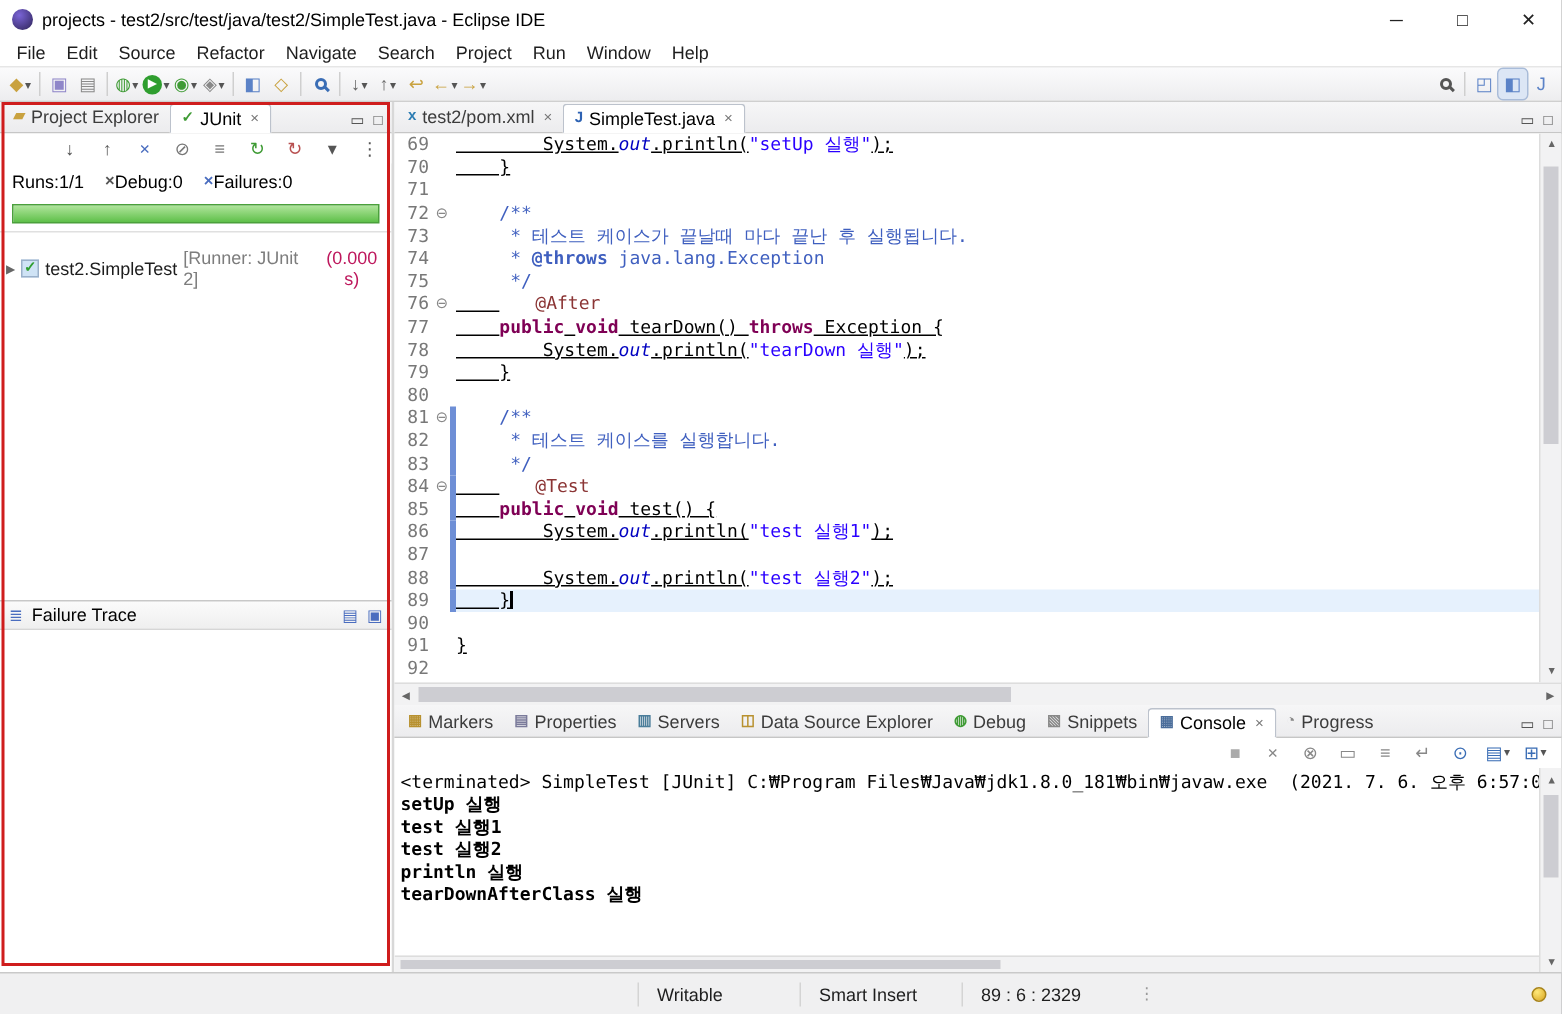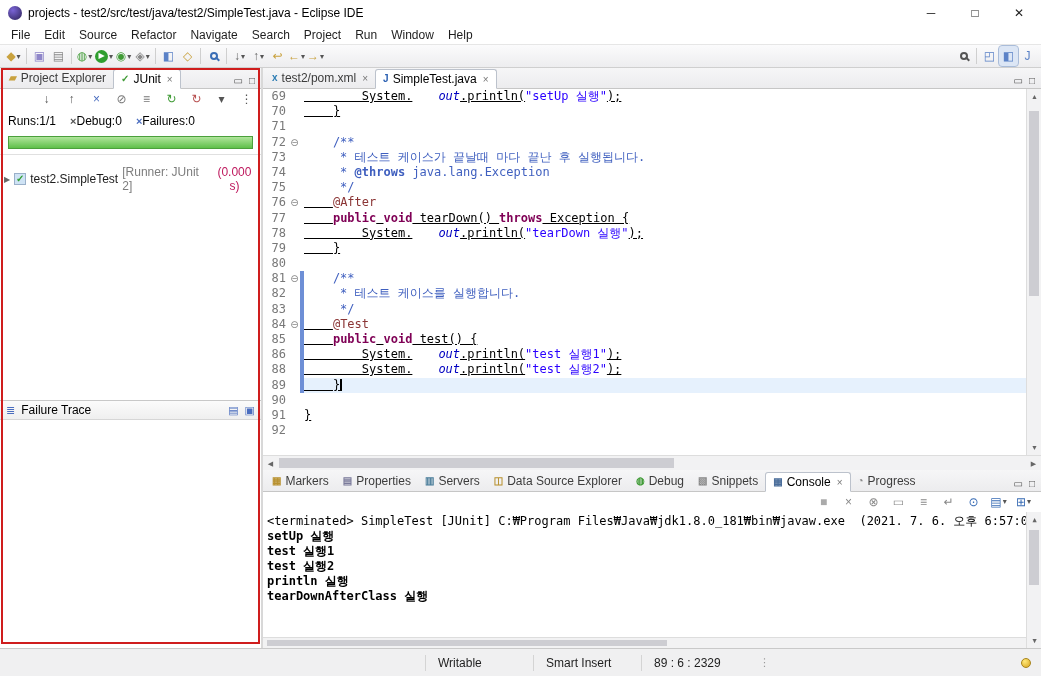--- a/index.html
+++ b/index.html
@@ -73,22 +73,22 @@
   .fold { width:11px; flex:none; text-align:center; color:#888; font-size:10px; font-family:"DejaVu Sans",sans-serif; }
   .chg { width:4px; flex:none; }
   .chg.on { background:#6e8fd6; }
   .ct { flex:1; min-width:0; }
   .crow.current .ct { background:#e6f1fd; }
   .tok-p { color:#000;text-decoration:underline; }
   .tok-k { color:#7f0055; font-weight:bold; }
   .tok-s { color:#2a00ff; }
   .tok-c { color:#3f5fbf; }
   .tok-ct { color:#3f5fbf; font-weight:bold; }
-  .tok-a { color:#8b3535; }
-  .tok-f { color:#0000c0; font-style:italic;margin-left:26px; }
+  .tok-a { color:#8b3535;margin-left:24px; }
+  .tok-f { color:#0000c0; font-style:italic; }
   .caret { display:inline-block; width:2px; height:12px; background:#000; vertical-align:-2px; }
 
   .vscroll { position:absolute; top:0; right:0; bottom:0; width:15px; background:#f2f2f3; border-left:1px solid #ddd; }
   .vscroll .sarrow { position:absolute; left:0; width:15px; height:15px; display:flex; align-items:center; justify-content:center; font-size:7px; color:#666; }
   .vscroll .sarrow.up { top:0; } .vscroll .sarrow.down { bottom:0; }
   .vthumb { position:absolute; left:2px; right:2px; background:#cdcdd2; }
   .hscroll { height:15px; flex:none; position:relative; background:#f2f2f3; border-top:1px solid #ddd; }
   .hscroll .sarrow { position:absolute; top:0; width:15px; height:15px; display:flex; align-items:center; justify-content:center; font-size:7px; color:#666; }
   .hscroll .sarrow.left { left:0; } .hscroll .sarrow.right { right:0; }
   .hthumb { position:absolute; top:2px; bottom:2px; background:#cdcdd2; }
@@ -343,20 +343,21 @@
             <div class="crow"><span class="ln">77</span><span class="fold"></span><span class="chg"></span><span class="ct"><span class="tok-p">    </span><span class="tok-k">public</span><span class="tok-p"> </span><span class="tok-k">void</span><span class="tok-p"> tearDown() </span><span class="tok-k">throws</span><span class="tok-p"> Exception {</span></span></div>
             <div class="crow"><span class="ln">78</span><span class="fold"></span><span class="chg"></span><span class="ct"><span class="tok-p">        System.</span><span class="tok-f">out</span><span class="tok-p">.println(</span><span class="tok-s">"tearDown 실행"</span><span class="tok-p">);</span></span></div>
             <div class="crow"><span class="ln">79</span><span class="fold"></span><span class="chg"></span><span class="ct"><span class="tok-p">    }</span></span></div>
             <div class="crow"><span class="ln">80</span><span class="fold"></span><span class="chg"></span><span class="ct"></span></div>
             <div class="crow"><span class="ln">81</span><span class="fold">⊖</span><span class="chg on"></span><span class="ct"><span class="tok-c">    /**</span></span></div>
             <div class="crow"><span class="ln">82</span><span class="fold"></span><span class="chg on"></span><span class="ct"><span class="tok-c">     * 테스트 케이스를 실행합니다.</span></span></div>
             <div class="crow"><span class="ln">83</span><span class="fold"></span><span class="chg on"></span><span class="ct"><span class="tok-c">     */</span></span></div>
             <div class="crow"><span class="ln">84</span><span class="fold">⊖</span><span class="chg on"></span><span class="ct"><span class="tok-p">    </span><span class="tok-a">@Test</span></span></div>
             <div class="crow"><span class="ln">85</span><span class="fold"></span><span class="chg on"></span><span class="ct"><span class="tok-p">    </span><span class="tok-k">public</span><span class="tok-p"> </span><span class="tok-k">void</span><span class="tok-p"> test() {</span></span></div>
             <div class="crow"><span class="ln">86</span><span class="fold"></span><span class="chg on"></span><span class="ct"><span class="tok-p">        System.</span><span class="tok-f">out</span><span class="tok-p">.println(</span><span class="tok-s">"test 실행1"</span><span class="tok-p">);</span></span></div>
+            <div class="crow"><span class="ln">87</span><span class="fold"></span><span class="chg on"></span><span class="ct"></span></div>
             <div class="crow"><span class="ln">88</span><span class="fold"></span><span class="chg on"></span><span class="ct"><span class="tok-p">        System.</span><span class="tok-f">out</span><span class="tok-p">.println(</span><span class="tok-s">"test 실행2"</span><span class="tok-p">);</span></span></div>
             <div class="crow current"><span class="ln">89</span><span class="fold"></span><span class="chg on"></span><span class="ct"><span class="tok-p">    }</span><span class="caret"></span></span></div>
             <div class="crow"><span class="ln">90</span><span class="fold"></span><span class="chg"></span><span class="ct"></span></div>
             <div class="crow"><span class="ln">91</span><span class="fold"></span><span class="chg"></span><span class="ct"><span class="tok-p">}</span></span></div>
             <div class="crow"><span class="ln">92</span><span class="fold"></span><span class="chg"></span><span class="ct"></span></div>
           </div>
         <div class="vscroll">
           <span class="sarrow up">▲</span>
           <div class="vthumb" style="top:22px;height:185px;"></div>
           <span class="sarrow down">▼</span>

